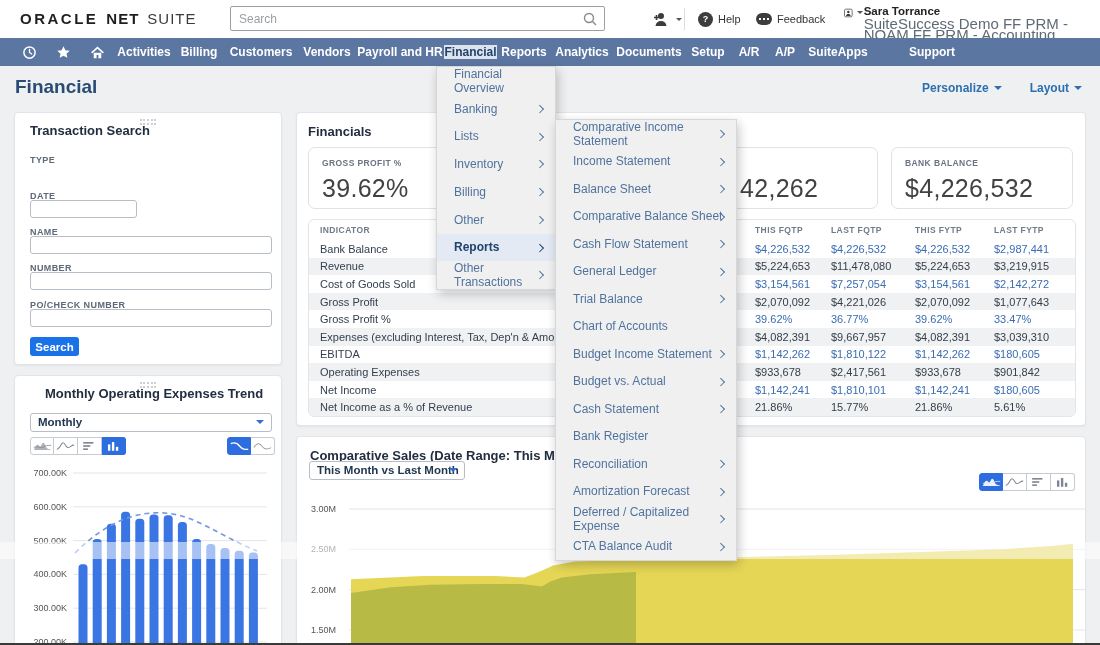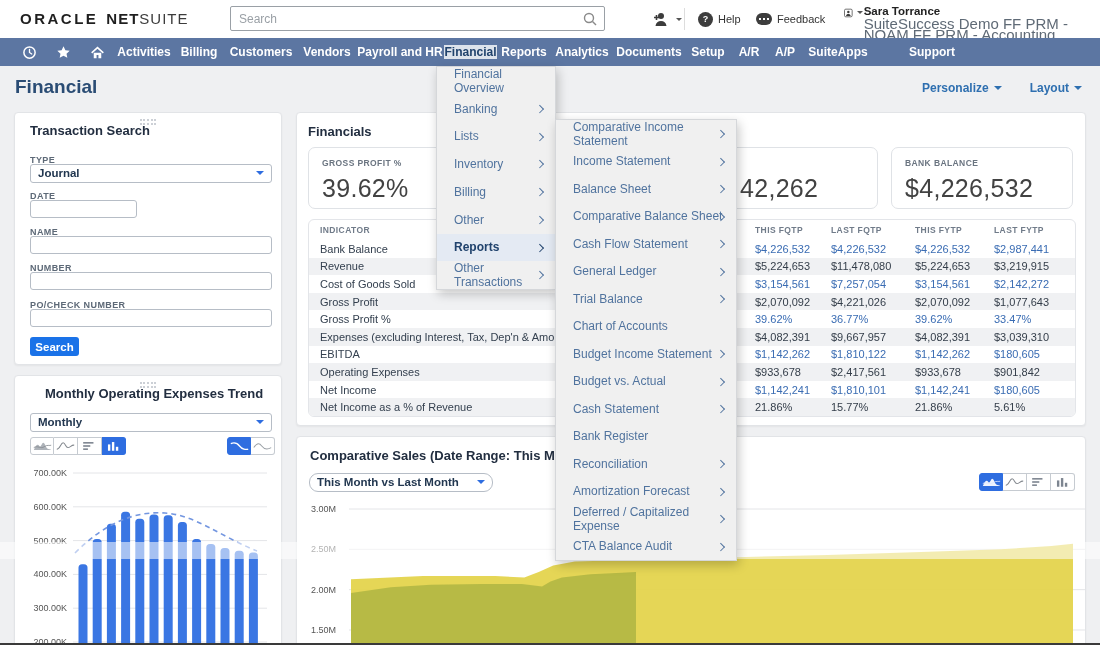--- a/index.html
+++ b/index.html
@@ -5,21 +5,21 @@
   * { margin:0; padding:0; box-sizing:border-box; }
   html,body { background:#e8e9eb; }
   body { font-family:"Liberation Sans", sans-serif; }
   #app { position:relative; width:1100px; height:645px; background:#eff0f2; overflow:hidden; margin:0 auto; }
 
   
   .topbar { position:absolute; left:0; top:0; width:1100px; height:38px; background:#fff; z-index:6; }
   .logo { position:absolute; left:20px; top:10px; font-size:15px; letter-spacing:1px; color:#1f1f1f; }
   .logo .oracle { font-weight:700; letter-spacing:2.5px; }
   .logo .net { font-weight:700; margin-left:8px; }
-  .logo .suite { font-weight:400; color:#3c3c3c; }
+  .logo .suite { font-weight:400; color:#3c3c3c;margin-left:8px; }
   .gsearch { position:absolute; left:230px; top:6px; width:375px; height:25px; border:1px solid #9aa0a6; border-radius:2px; background:#fff; }
   .gsearch input { position:absolute; left:8px; top:1px; width:340px; height:21px; border:none; outline:none; font-size:12px; color:#333; font-family:"Liberation Sans",sans-serif; }
   .gsearch input::placeholder { color:#9aa0a6; }
   .gsearch .mag { position:absolute; right:6px; top:4px; width:16px; height:16px; }
   .tb-item { position:absolute; top:0; height:38px; display:flex; align-items:center; gap:5px; font-size:11px; color:#333; }
   .round-ic { width:15px; height:15px; background:#3d3d3d; border-radius:50%; color:#fff; font-size:9px; font-weight:700; display:flex; align-items:center; justify-content:center; }
   .bubble { width:16px; height:12px; background:#3d3d3d; border-radius:7px; position:relative; }
   .bubble:after { content:""; position:absolute; left:3px; bottom:-3px; border:3px solid transparent; border-top-color:#3d3d3d; }
   .bubble .dots3 { position:absolute; left:3px; top:4.5px; width:10px; height:2px;
      background:radial-gradient(circle 1px at 1px 1px,#fff 99%,transparent) 0 0/4px 2px repeat-x; }
@@ -188,23 +188,20 @@
           <span>Layout</span>
           <span class="bcaret"></span>
         </div>
     </div>
   </div>
 
   <div class="panel" style="left:14px; top:112px; width:268px; height:253px;">
     <div class="dots"></div>
     <div class="panel-title" style="left:15px; top:10px;">Transaction Search</div>
     <div class="fld-label" style="left:15px; top:42px;">TYPE</div>
-    <div class="sel" style="left:15px; top:51px; width:242px;">
-      <span>Journal</span><span class="scaret"></span>
-    </div>
     <div class="fld-label" style="left:15px; top:78px;">DATE</div>
     <div class="tx-input" style="left:15px; top:87px; width:107px;"></div>
     <div class="fld-label" style="left:15px; top:114px;">NAME</div>
     <div class="tx-input" style="left:15px; top:123px; width:242px;"></div>
     <div class="fld-label" style="left:15px; top:150px;">NUMBER</div>
     <div class="tx-input" style="left:15px; top:159px; width:242px;"></div>
     <div class="fld-label" style="left:15px; top:187px;">PO/CHECK NUMBER</div>
     <div class="tx-input" style="left:15px; top:196px; width:242px;"></div>
     <button class="btn-primary" style="left:15px; top:224px;">Search</button>
   </div>
@@ -377,21 +374,21 @@
           <div>15.77%</div>
           <div>21.86%</div>
           <div>5.61%</div>
         </div>
       </div>
   </div>
 
   <div class="panel" style="left:296px; top:436px; width:790px; height:225px;">
     <div class="dots"></div>
     <div class="panel-title" style="left:13px; top:11px;">Comparative Sales (Date Range: This Month vs.</div>
-    <div class="sel" style="left:12px; top:36px; width:184px;border-radius:9px;">
+    <div class="sel" style="left:12px; top:24px; width:156px;">
       <span>This Month vs Last Month</span><span class="scaret"></span>
     </div>
     <div class="tgl-group" style="left:682px; top:36px;">
       <div class="tgl active">
           <svg viewBox="0 0 24 14">
             <path d="M1 12C4 5 6 4 8 7c2 3 3-4 5-4s3 6 5 7 4 1 5 2z" fill="#fff" opacity=".92"></path>
             <path d="M1 9c5-3 9 2 13-1 4-3 7-1 9-2" stroke="#dce6ff" fill="none" stroke-width="1"></path>
           </svg>
         </div>
       <div class="tgl">

